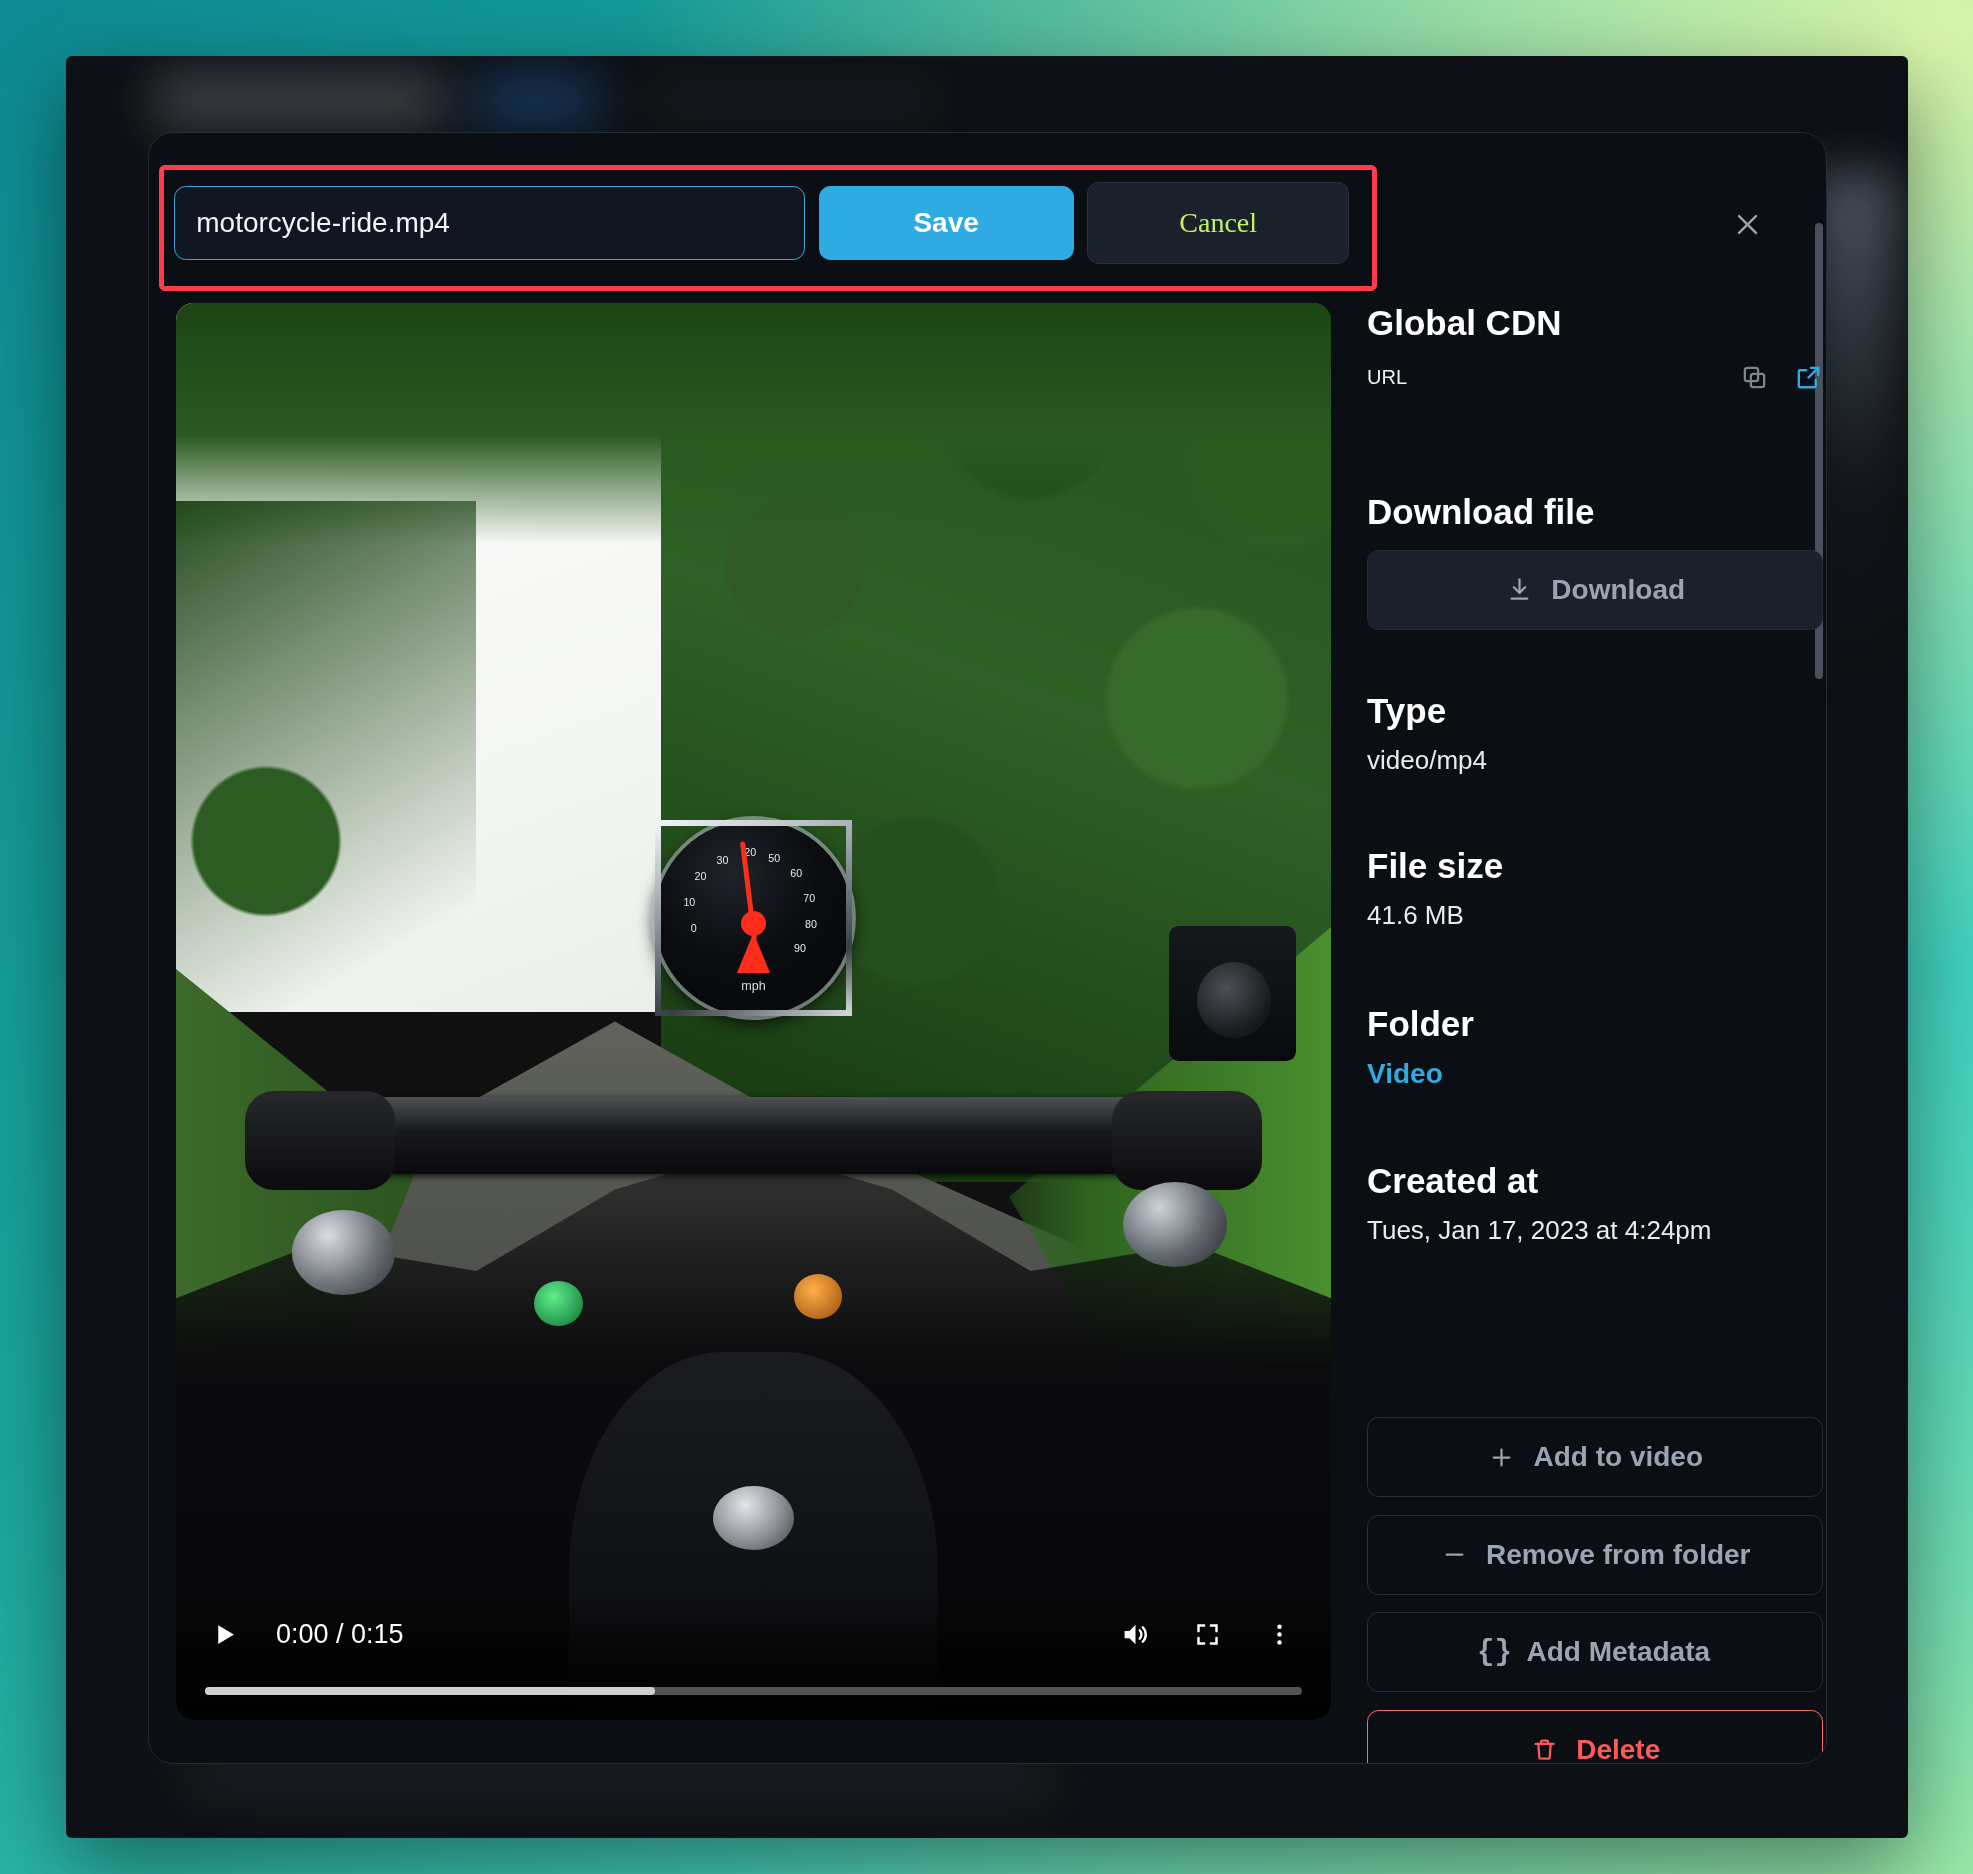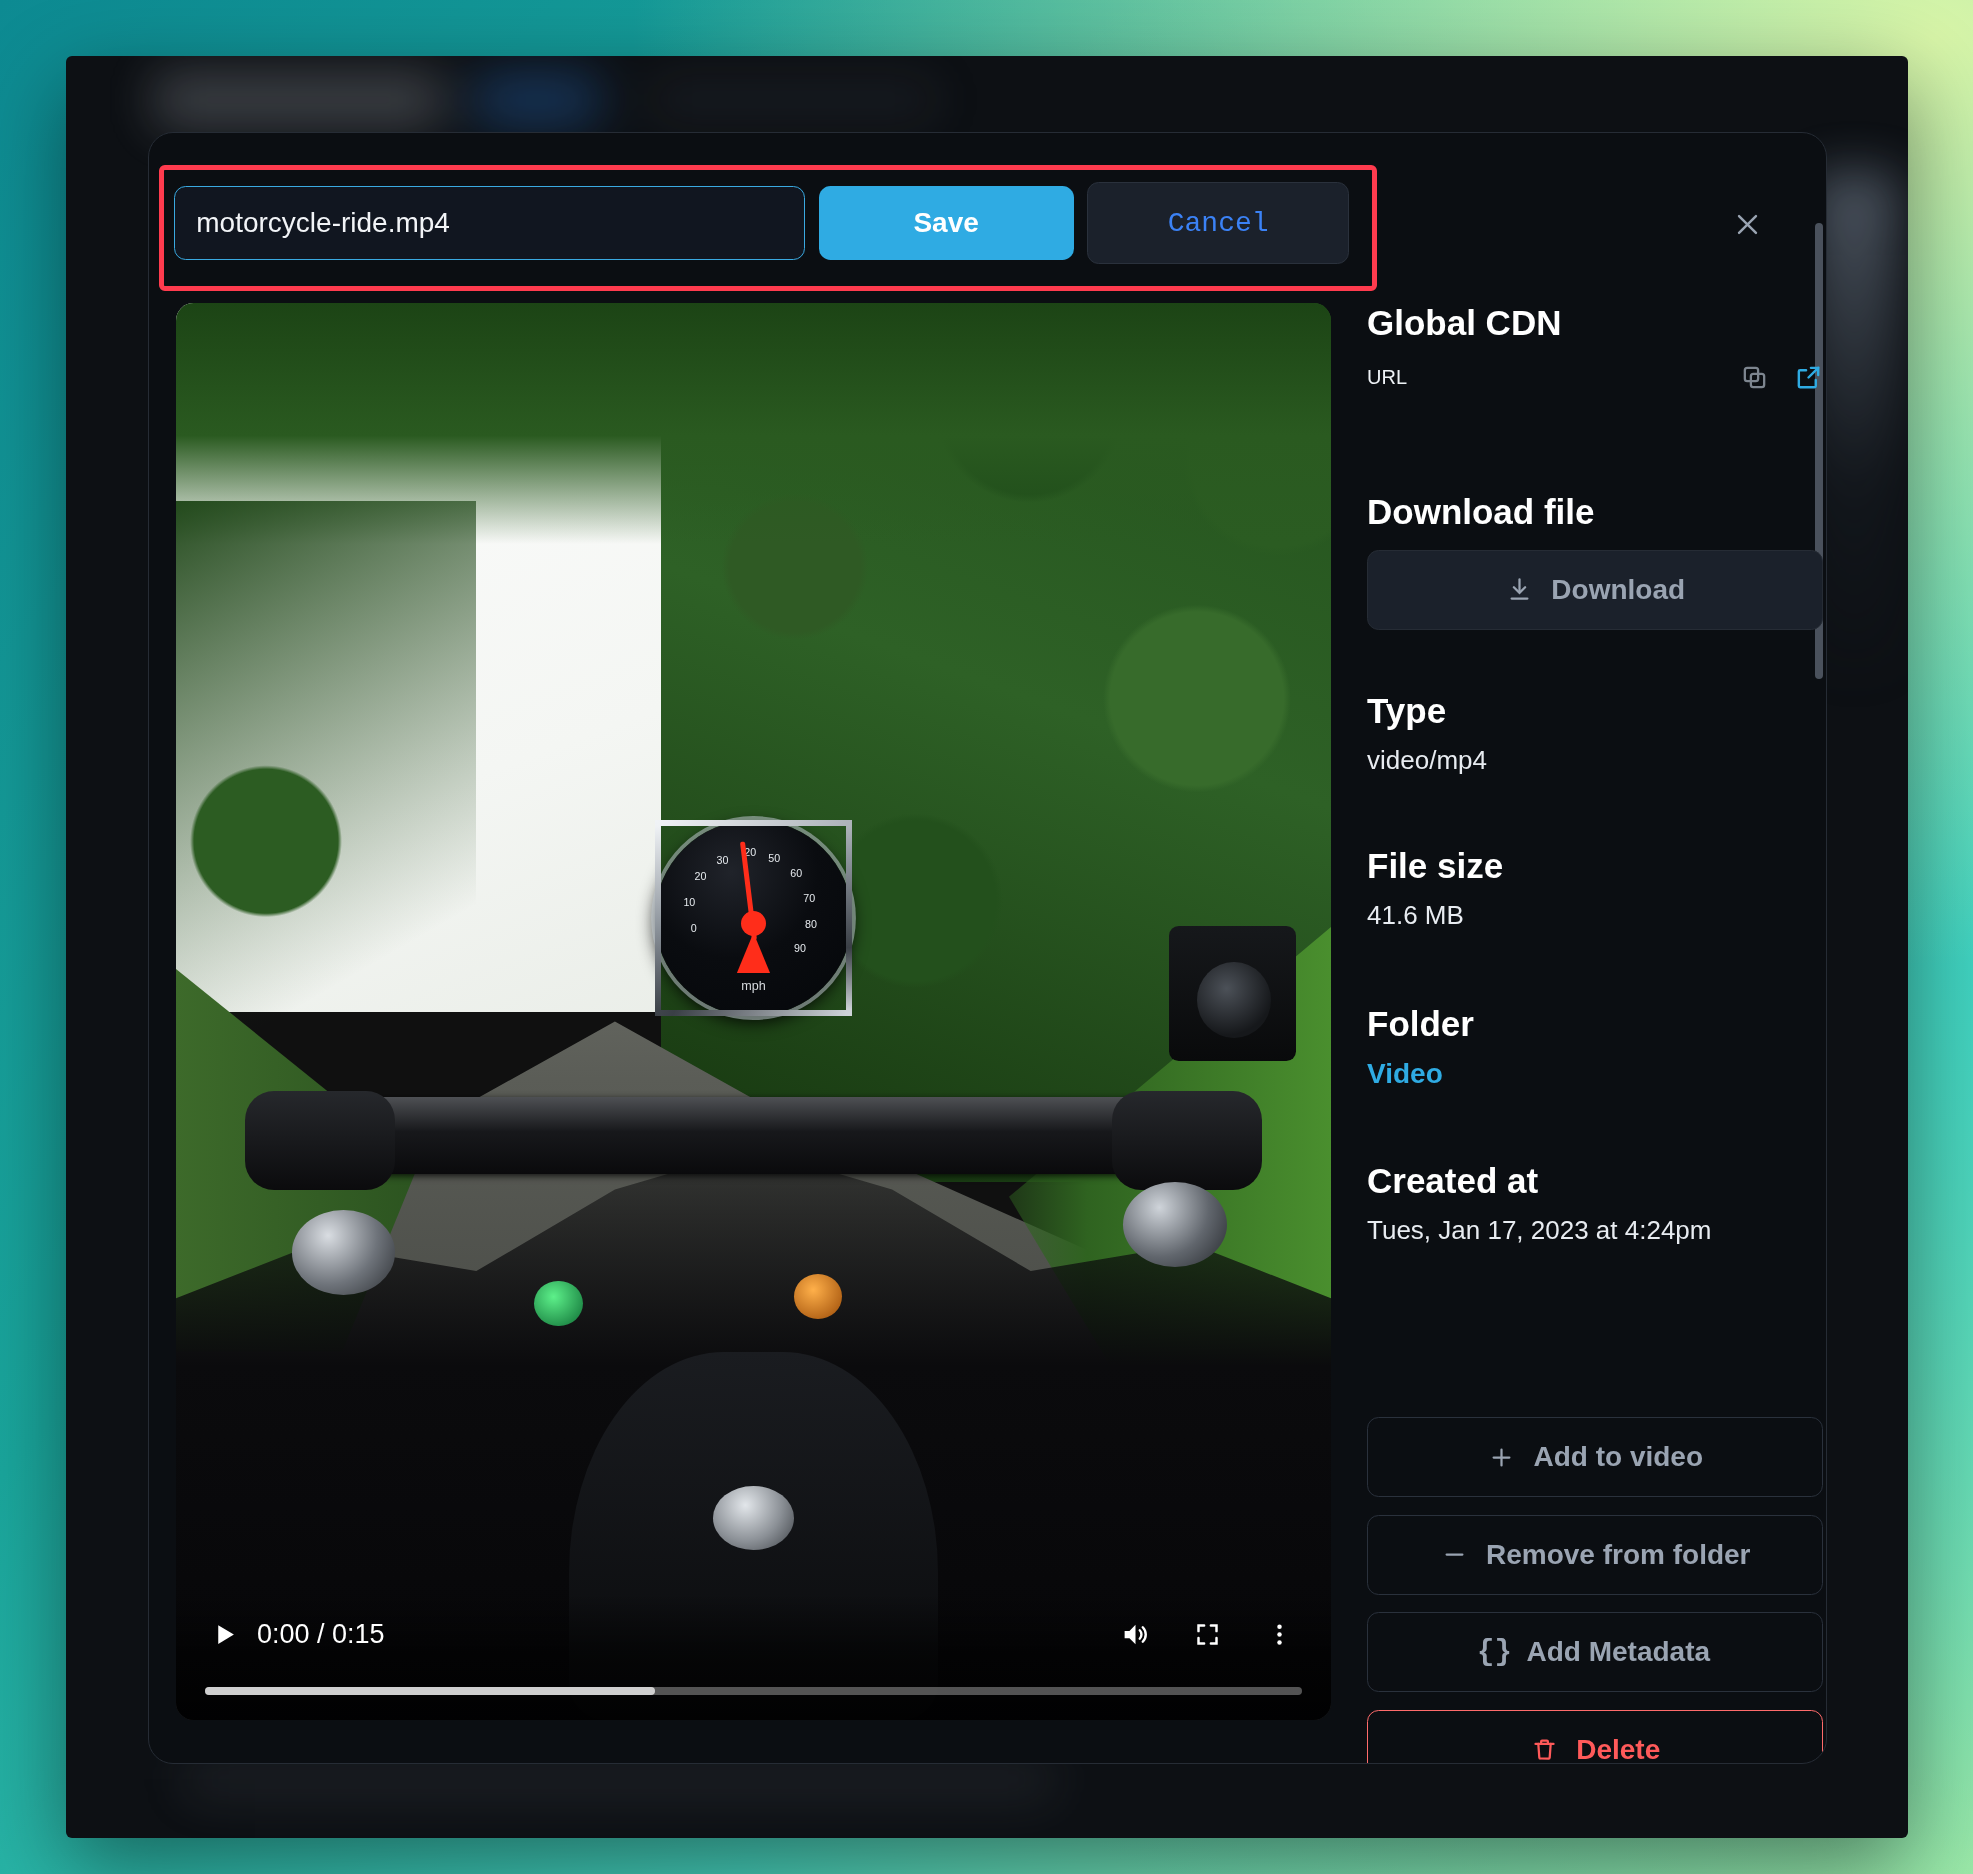--- a/index.html
+++ b/index.html
@@ -136,23 +136,23 @@
     font-weight: bold;
     font-family: "Liberation Sans", sans-serif;
     cursor: pointer;
   }
   #cancel-button {
     width: 262px;
     height: 82px;
     background: #1b212b;
     border: 1px solid #2a313c;
     border-radius: 11.6px;
-    color: #3b82f6;
+    color: #bef264;
     font-size: 28px;
-    font-family: Liberation Mono, monospace;
+    font-family: Liberation Serif, serif;
     cursor: pointer;
   }
 
   
   #video-player {
     position: absolute;
     left: 27px;
     top: 170px;
     width: 1155px;
     height: 1417px;
@@ -292,21 +292,21 @@
   #video-controls-row {
     position: absolute;
     left: 0; top: 15.5px;
     width: 100%;
     height: 50px;
     display: flex;
     align-items: center;
     padding: 0 29px;
   }
   #play-button { width: 39px; height: 39px; display: flex; align-items: center; justify-content: center; cursor: pointer; }
-  #time-display { color: #ffffff; font-size: 27px; margin-left: 13px; font-family: "Liberation Sans", sans-serif; }
+  #time-display { color: #ffffff; font-size: 27px; margin-left: 32px; font-family: "Liberation Sans", sans-serif; }
   #controls-spacer { flex: 1; }
   .ctl-icon { width: 45px; height: 45px; display: flex; align-items: center; justify-content: center; cursor: pointer; margin-left: 27px; }
   #progress-track {
     position: absolute;
     left: 29px; bottom: 25px;
     width: calc(100% - 58px);
     height: 7.8px;
     background: rgba(255,255,255,.32);
     border-radius: 3.9px;
     cursor: pointer;

